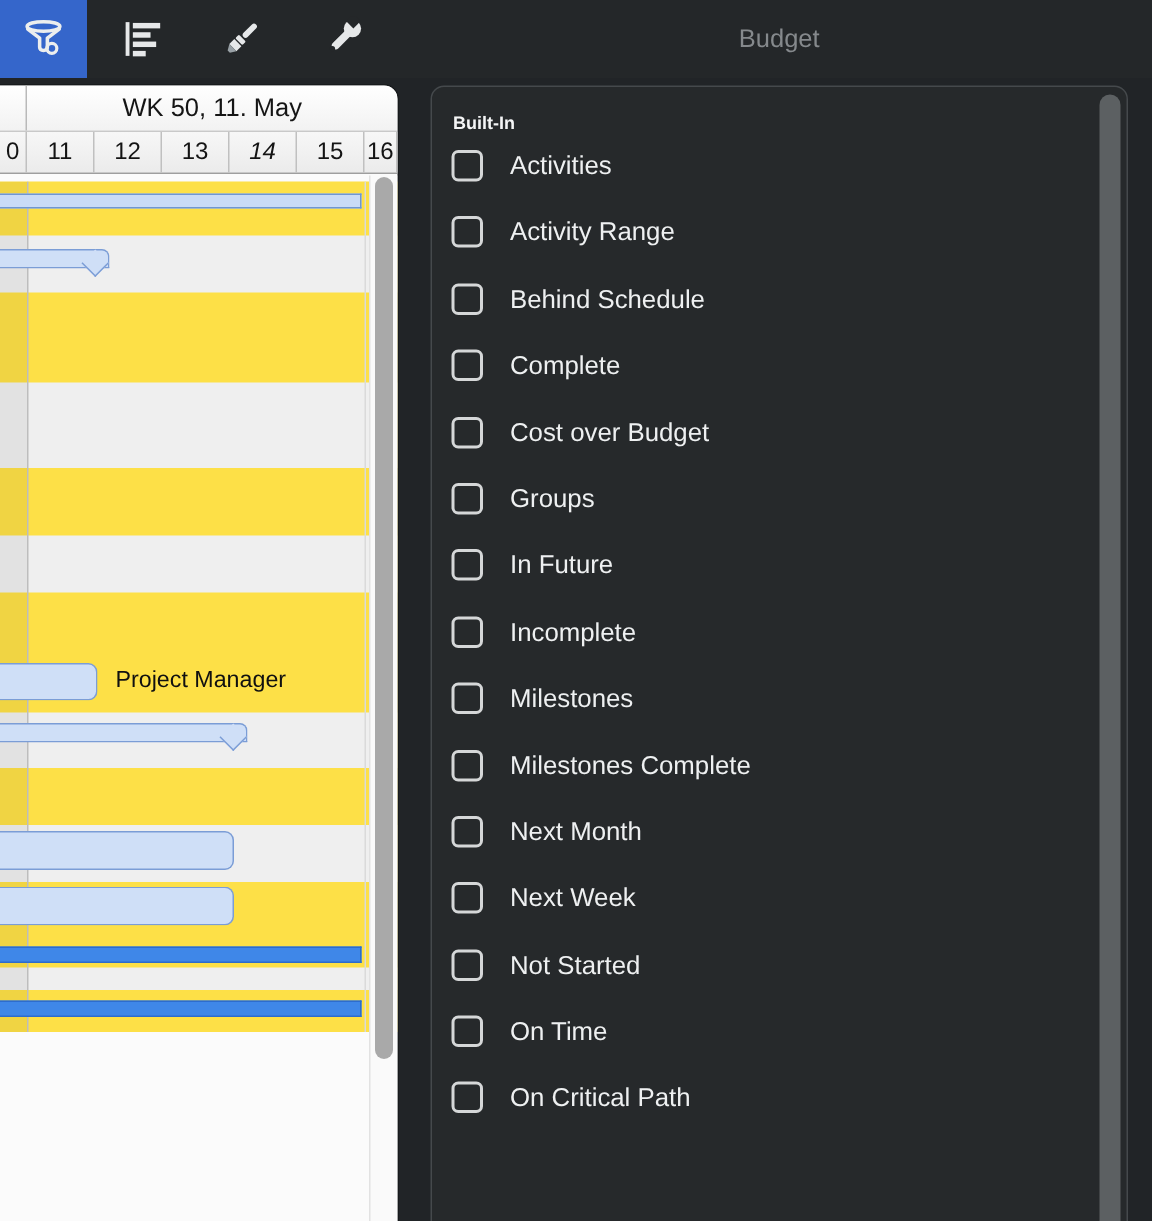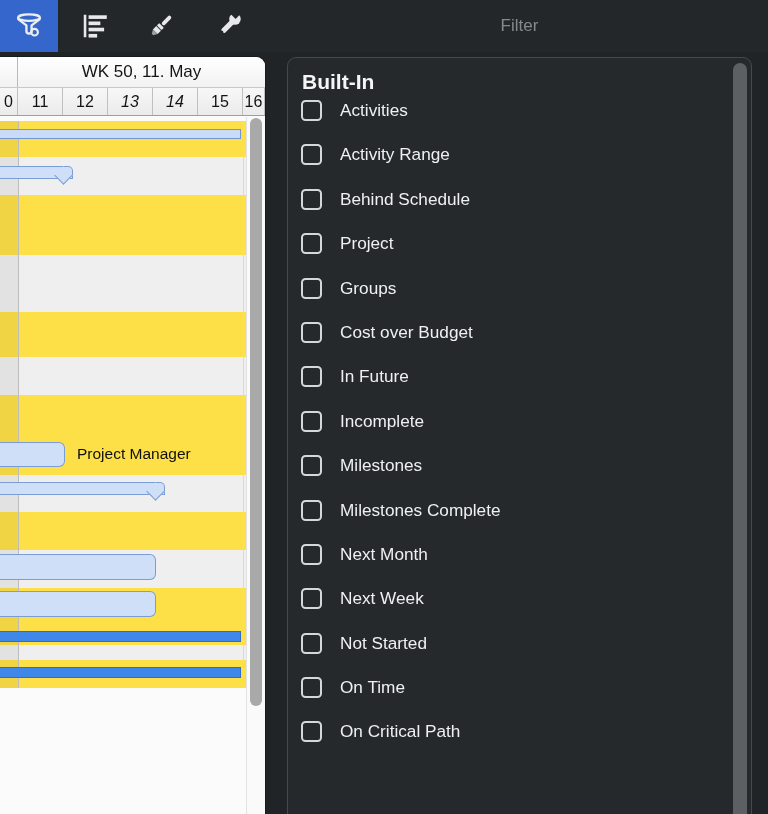--- a/index.html
+++ b/index.html
@@ -35,21 +35,21 @@
   .bar.pointed-group .pg-body{position:absolute;left:0;top:0;right:0;height:13px;background:#cfdff7;border:1px solid #7b9dd6;border-left:none;border-radius:0 5px 0 0;}
   .bar.pointed-group .pg-point{position:absolute;right:3px;top:3px;width:13px;height:13px;background:#cfdff7;border-right:1.5px solid #7b9dd6;border-bottom:1.5px solid #7b9dd6;transform:rotate(45deg);}
   .bar-label{position:absolute;z-index:3;font-size:15.5px;color:#101010;white-space:nowrap;}
   .chevron{position:absolute;z-index:4;color:#2766e2;font-size:22px;font-weight:700;line-height:1;}
 
   #gantt-scrollbar-track{position:absolute;right:0;top:60px;width:19px;height:697px;background:#fafafa;border-left:1px solid #e2e2e2;z-index:6;}
   #gantt-scrollbar-thumb{position:absolute;left:3px;top:1px;width:12px;height:588px;background:#a9a9a9;border-radius:6px;}
 
   
   #filter-panel{position:absolute;left:287px;top:57px;width:465px;height:780px;background:#26292b;border:1px solid #45494c;border-radius:9px;overflow:hidden;}
-  #section-title{margin:12px 0 6px 14px;font-size:21px;font-weight:700;color:#f4f5f6;height:24px;line-height:24px;}
+  #section-title{margin:12px 0 6px 14px;font-size:12px;font-weight:700;color:#f4f5f6;height:24px;line-height:24px;}
   #filter-list{position:absolute;left:0;top:42px;width:440px;}
   .filter-item{height:44.4px;display:flex;align-items:flex-start;padding-left:13px;}
   .checkbox{width:21px;height:21px;border:2px solid #d5d7d8;border-radius:4.5px;background:transparent;flex:0 0 auto;}
   .filter-item-label{margin-left:18px;font-size:17.2px;color:#eef0f1;white-space:nowrap;}
   #panel-scrollbar-thumb{position:absolute;right:4px;top:5px;width:14px;height:calc(100% - 10px);background:#5c6062;border-radius:7px;}
 </style>
 </head>
 <body>
 
 <div id="app">
@@ -90,33 +90,33 @@
     <div class="tab" style="left:199px">
       <span>
         <svg width="30" height="30" viewBox="0 0 28 28">
           <circle cx="20.5" cy="7.5" r="5.4" fill="#e6e8e9"></circle>
           <rect x="17.8" y="-0.5" width="6.5" height="6.5" transform="rotate(45 21 2.8)" fill="#242729"></rect>
           <rect x="11.7" y="5" width="4.8" height="17" rx="2.4" transform="rotate(45 14 14)" fill="#e6e8e9"></rect>
           <circle cx="8" cy="20" r="1.7" fill="#242729"></circle>
         </svg>
       </span>
     </div>
-    <div id="toolbar-title">Filter</div>
+    <div id="toolbar-title">Budget</div>
   </div>
 
   <div id="gantt-card">
     <div id="week-row">
       <div id="week-stub"></div>
       <div id="week-label">WK 50, 11. May</div>
     </div>
     <div id="day-row">
         <div class="day-cell" style="width: 18px;">0</div>
         <div class="day-cell" style="width: 45px;">11</div>
         <div class="day-cell" style="width: 45px;">12</div>
-        <div class="day-cell" style="width: 45px; font-style: italic;">13</div>
+        <div class="day-cell" style="width: 45px;">13</div>
         <div class="day-cell" style="width: 45px; font-style: italic;">14</div>
         <div class="day-cell" style="width: 45px;">15</div>
         <div class="day-cell" style="width: 22px;">16</div>
       </div>
     <div id="gantt-body">
       <div id="weekend-col"></div>
       <div class="vline" id="vline-week"></div>
       <div class="vline" id="vline-next"></div>
       <div id="footer-section" style="top: 650px;"></div>
     <div class="stripe" style="top: 36px; height: 38px;"></div>
@@ -162,31 +162,31 @@
     <span class="filter-item-label">Activity Range</span>
   </div>
 
   <div class="filter-item">
     <span class="checkbox"></span>
     <span class="filter-item-label">Behind Schedule</span>
   </div>
 
   <div class="filter-item">
     <span class="checkbox"></span>
-    <span class="filter-item-label">Project</span>
+    <span class="filter-item-label">Complete</span>
+  </div>
+
+  <div class="filter-item">
+    <span class="checkbox"></span>
+    <span class="filter-item-label">Cost over Budget</span>
   </div>
 
   <div class="filter-item">
     <span class="checkbox"></span>
     <span class="filter-item-label">Groups</span>
-  </div>
-
-  <div class="filter-item">
-    <span class="checkbox"></span>
-    <span class="filter-item-label">Cost over Budget</span>
   </div>
 
   <div class="filter-item">
     <span class="checkbox"></span>
     <span class="filter-item-label">In Future</span>
   </div>
 
   <div class="filter-item">
     <span class="checkbox"></span>
     <span class="filter-item-label">Incomplete</span>

